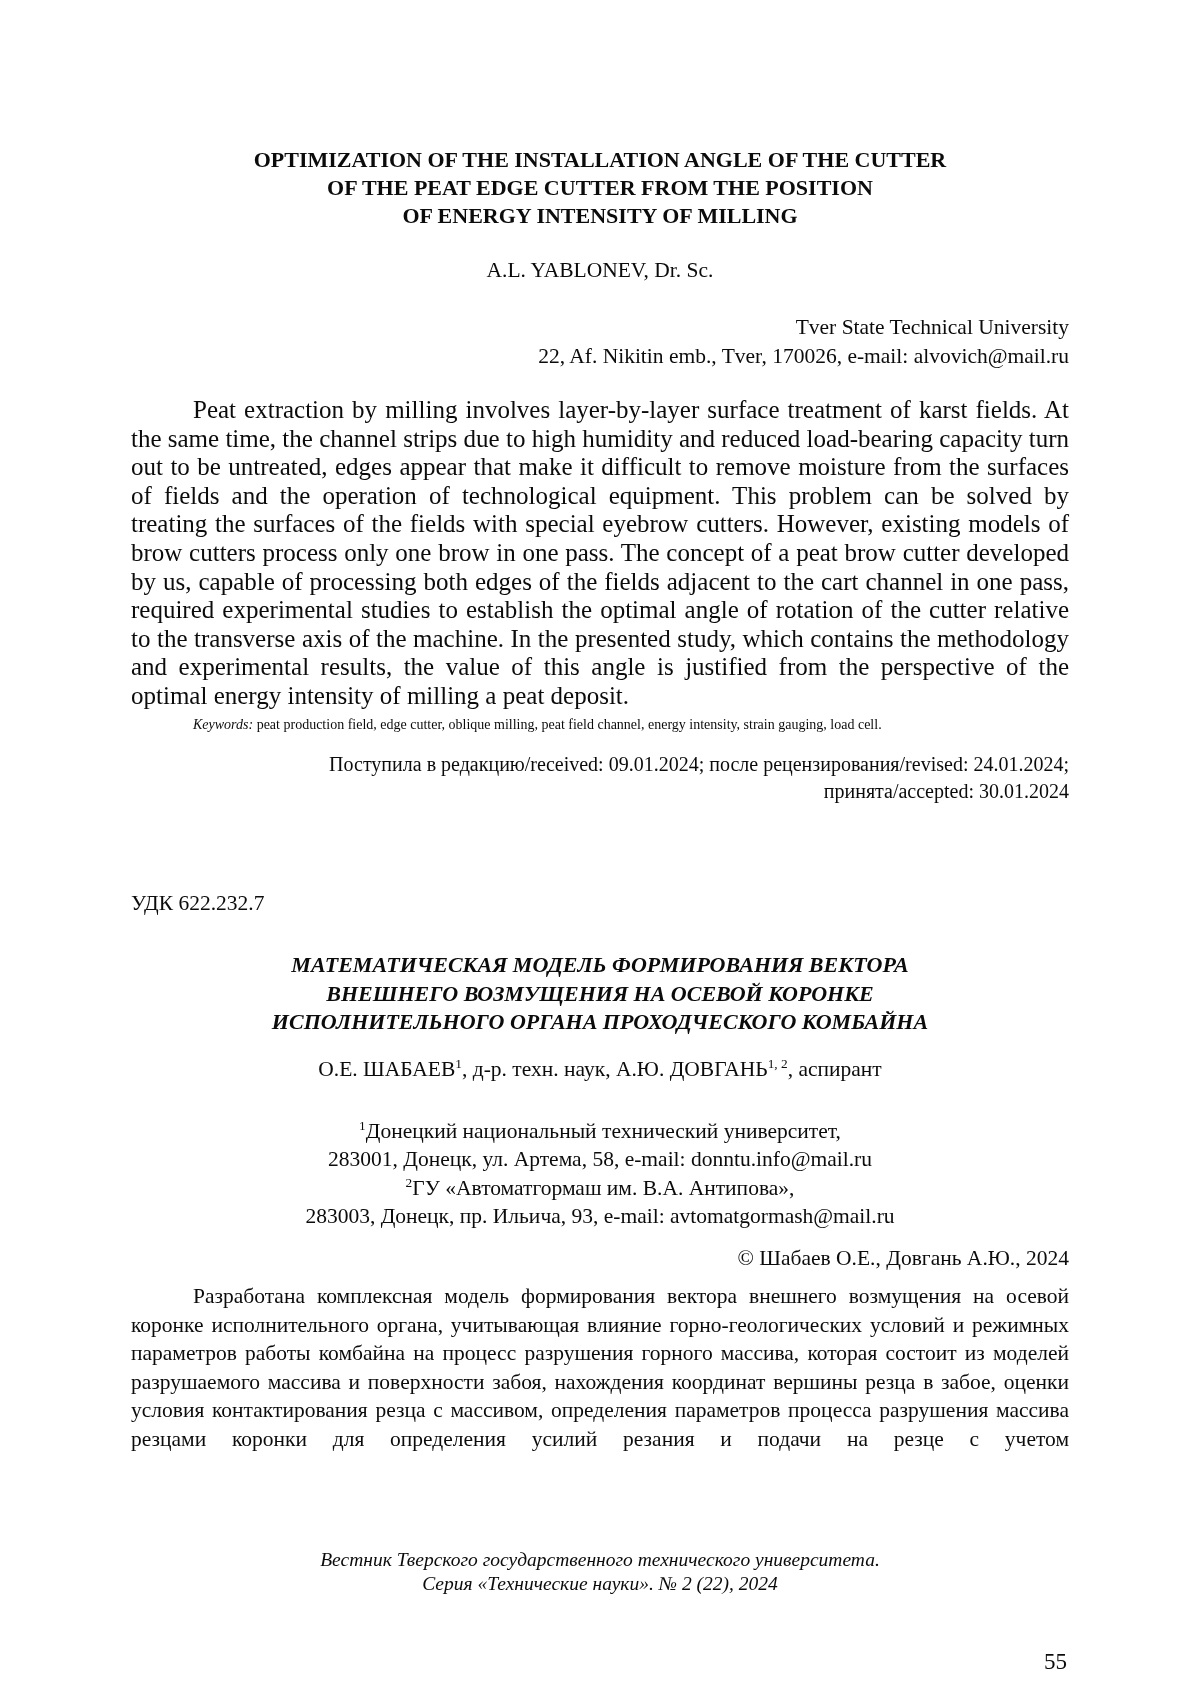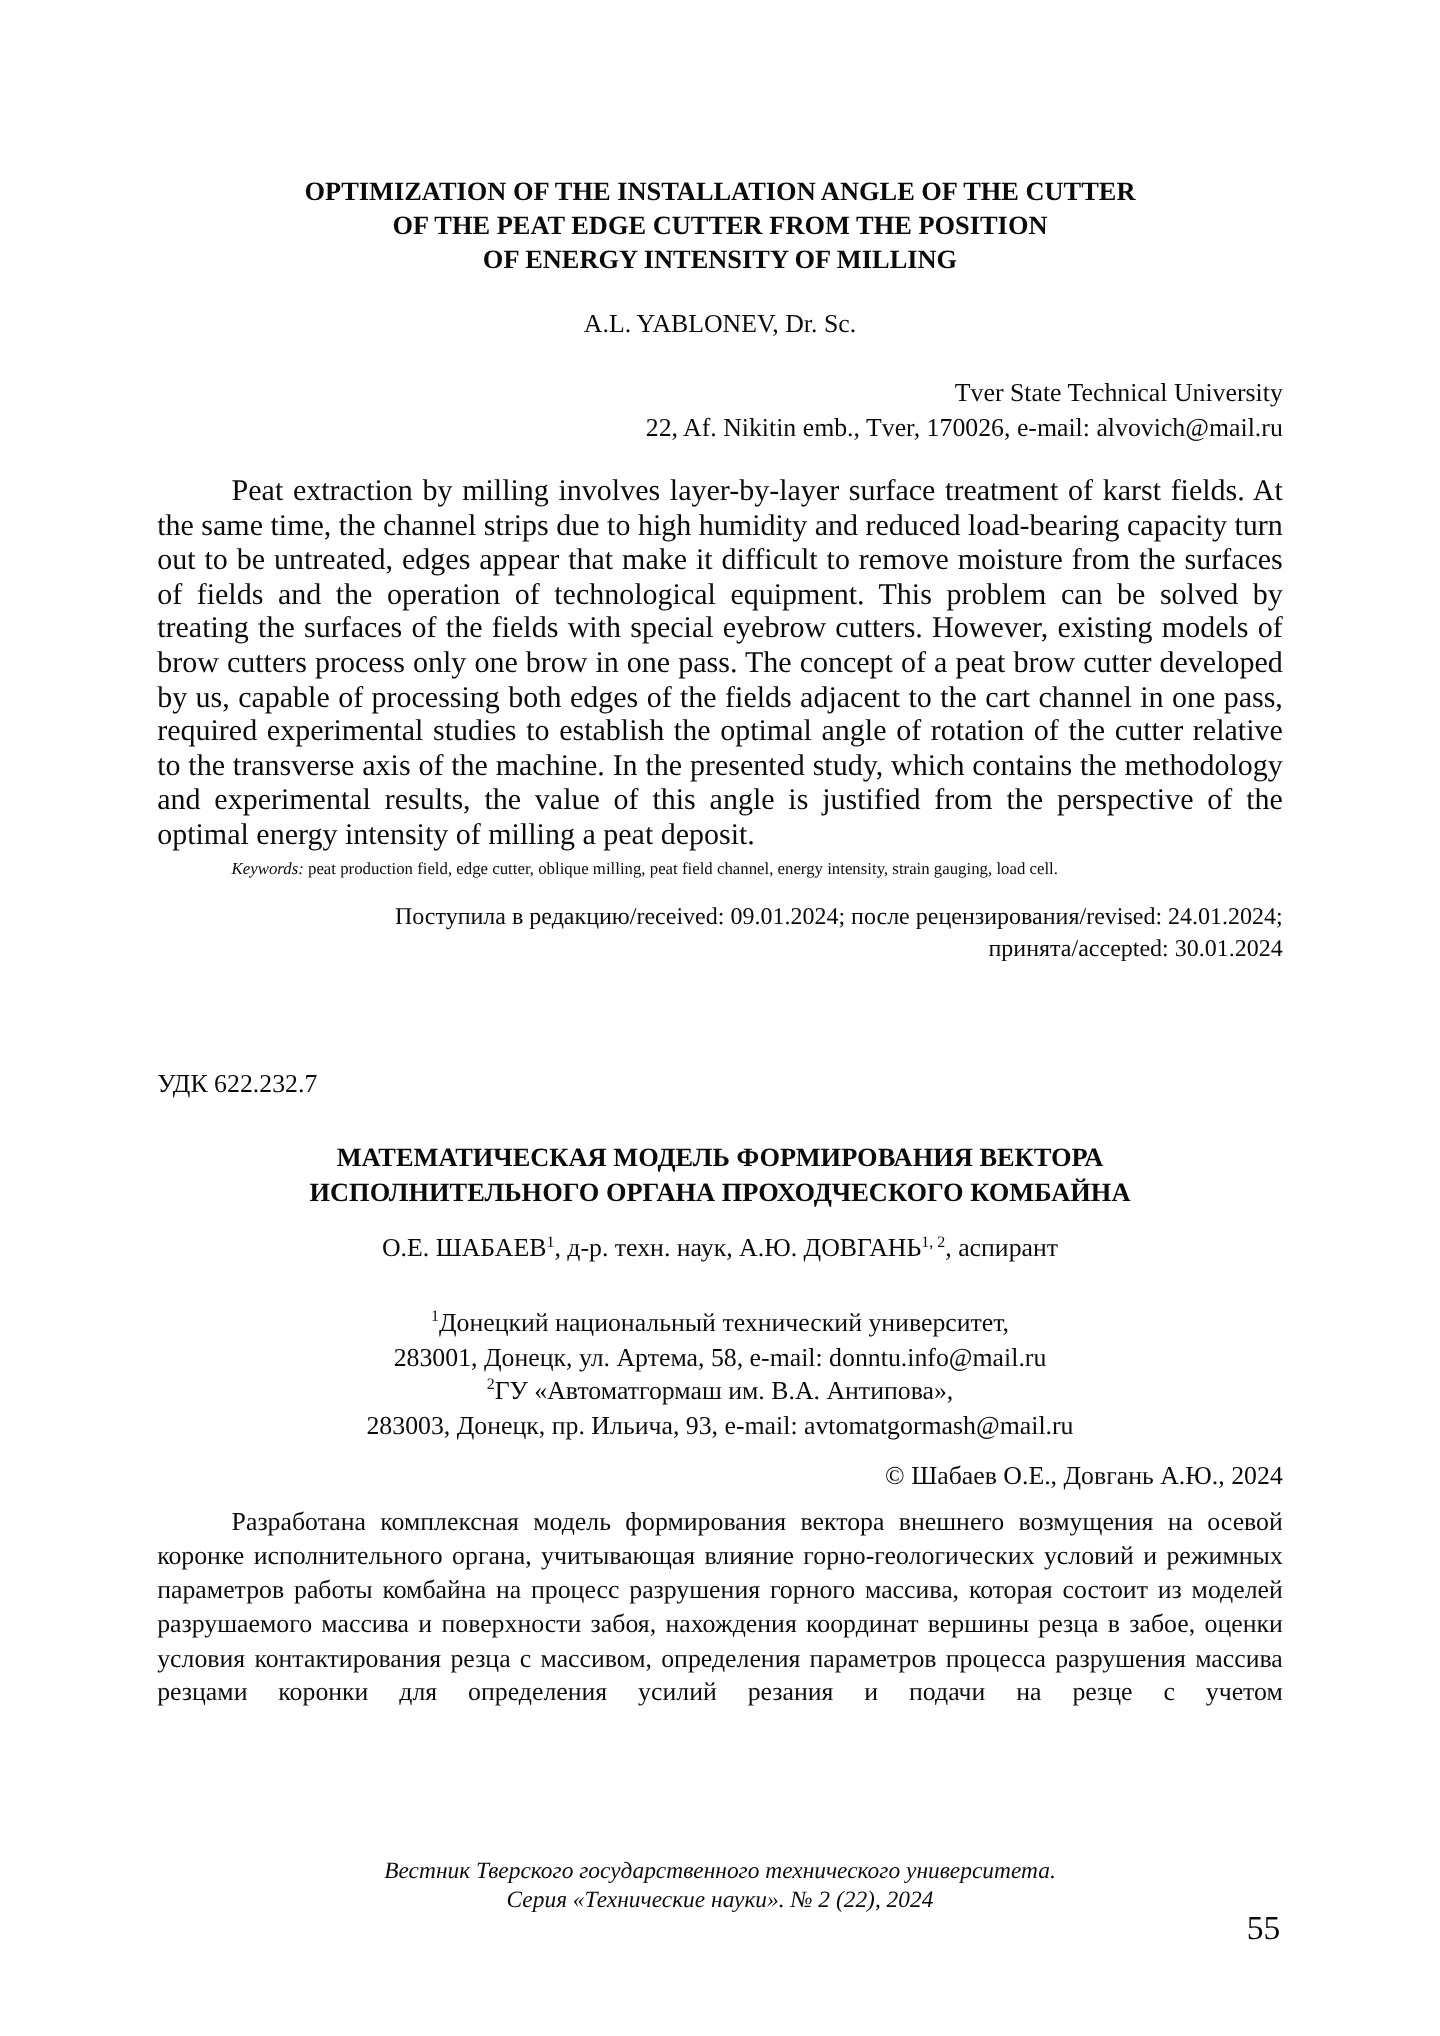--- a/index.html
+++ b/index.html
@@ -64,20 +64,21 @@
     font-size: 21.5px;
     line-height: 28px;
     text-align: left;
   }
   .title-ru {
     margin-top: 34px;
     text-align: center;
     font-weight: bold;
     font-size: 22px;
     line-height: 28.5px;
+    font-style: italic;
   }
   .authors-ru {
     margin-top: 18px;
     text-align: center;
     font-size: 21.5px;
     line-height: 28px;
   }
   .affil-ru {
     margin-top: 34px;
     text-align: center;
@@ -112,22 +113,22 @@
     right: 131px;
     top: 1548px;
     text-align: center;
     font-style: italic;
     font-size: 19.5px;
     line-height: 24px;
   }
   .page-number {
     position: absolute;
     right: 133px;
-    top: 1594px;
-    font-size: 28px;
+    top: 1648px;
+    font-size: 23px;
     line-height: 28px;
   }
 </style>
 </head>
 <body>
 
 <div class="page">
 
   <div class="title-en">
     <div>OPTIMIZATION OF THE INSTALLATION ANGLE OF THE CUTTER</div>
@@ -152,20 +153,21 @@
 
   <div class="received">
     <div>Поступила в редакцию/received: 09.01.2024; после рецензирования/revised: 24.01.2024;</div>
     <div>принята/accepted: 30.01.2024</div>
   </div>
 
   <div class="udk">УДК 622.232.7</div>
 
   <div class="title-ru">
     <div>МАТЕМАТИЧЕСКАЯ МОДЕЛЬ ФОРМИРОВАНИЯ ВЕКТОРА</div>
+    <div>ВНЕШНЕГО ВОЗМУЩЕНИЯ НА ОСЕВОЙ КОРОНКЕ</div>
     <div>ИСПОЛНИТЕЛЬНОГО ОРГАНА ПРОХОДЧЕСКОГО КОМБАЙНА</div>
   </div>
 
   <div class="authors-ru"><span>О.Е. ШАБАЕВ</span><sup>1</sup><span>, д-р. техн. наук, А.Ю. ДОВГАНЬ</span><sup>1, 2</sup><span>, аспирант</span></div>
 
   <div class="affil-ru">
     <div><sup>1</sup><span>Донецкий национальный технический университет,</span></div>
     <div>283001, Донецк, ул. Артема, 58, e-mail: donntu.info@mail.ru</div>
     <div><sup>2</sup><span>ГУ «Автоматгормаш им. В.А. Антипова»,</span></div>
     <div>283003, Донецк, пр. Ильича, 93, e-mail: avtomatgormash@mail.ru</div>

